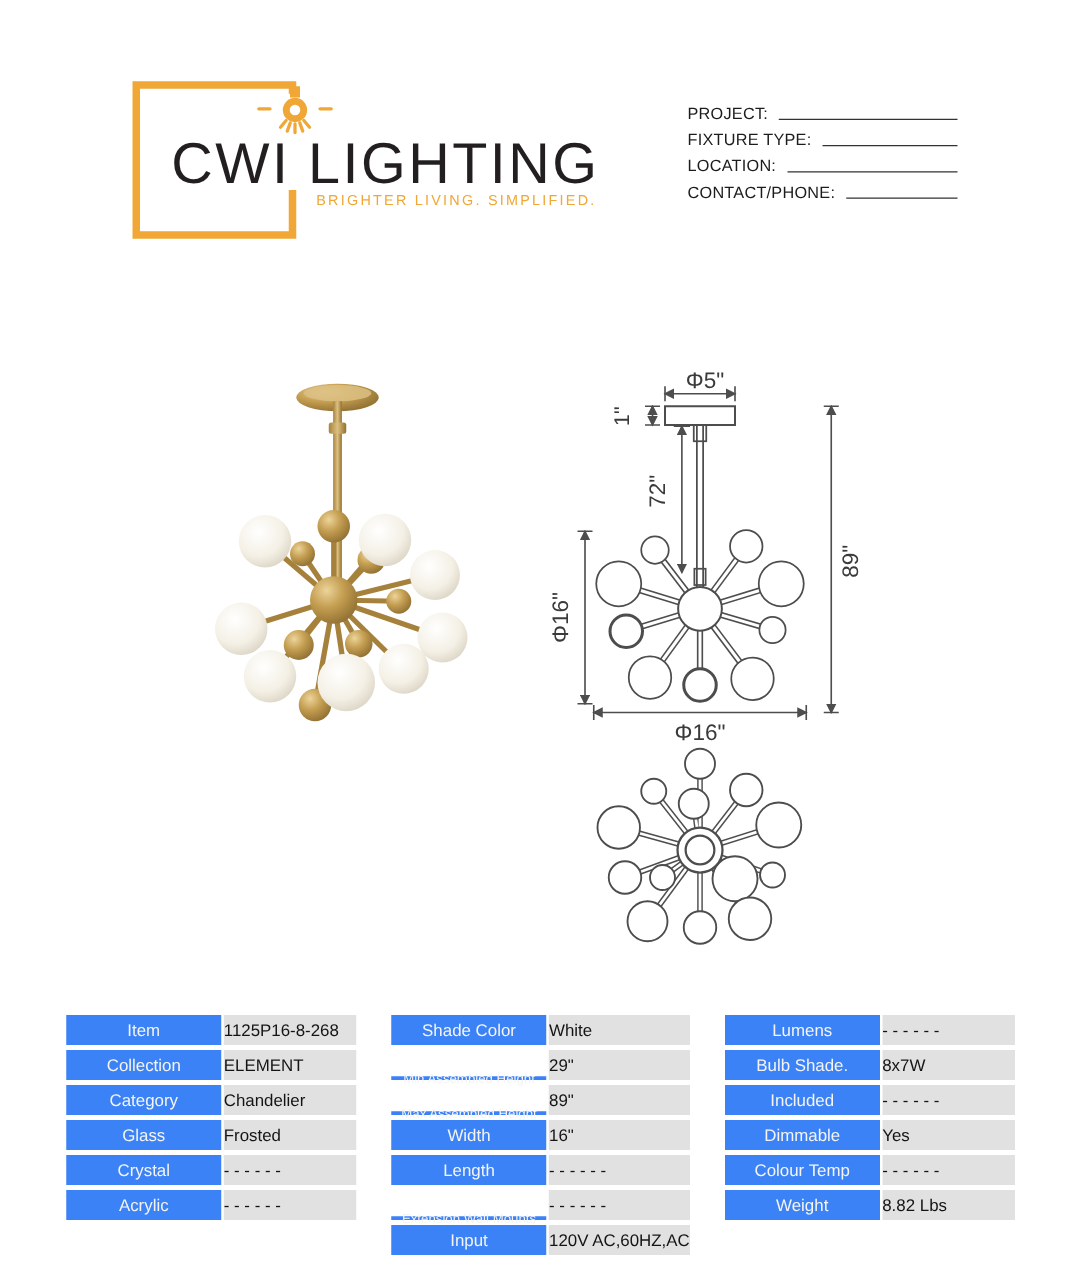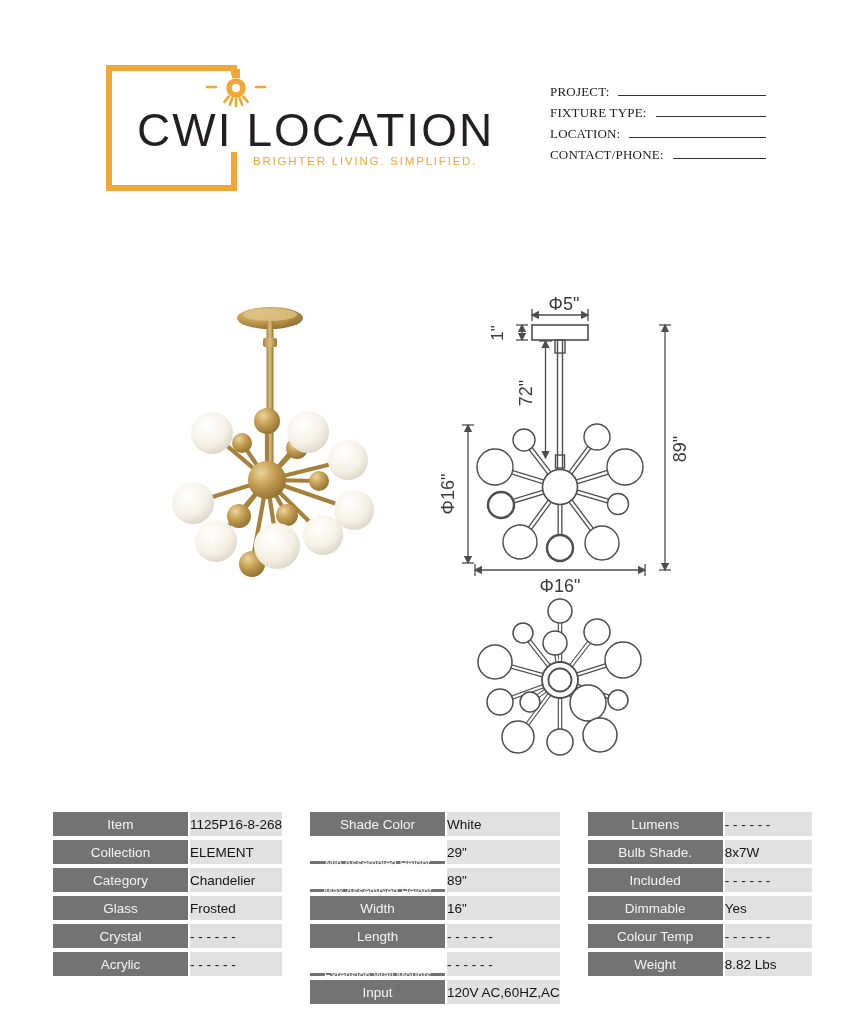--- a/index.html
+++ b/index.html
@@ -14,35 +14,35 @@
     position:absolute; left:137px; top:103px;
     font-size:46px; font-weight:300; letter-spacing:2px; color:#231f20; white-space:nowrap;
   }
   .wordmark .lighting { margin-left:14px; }
   .tagline {
     position:absolute; left:253px; top:155px;
     font-size:11.5px; font-weight:400; letter-spacing:1.8px; color:#f0a735; white-space:nowrap;
   }
   
   .order-form { position:absolute; left:550px; top:84px; width:216px; }
-  .form-row { display:flex; height:14px; margin-bottom:7px;font-family:Liberation Serif, serif; }
+  .form-row { display:flex; align-items:flex-end; height:14px; margin-bottom:7px; }
   .form-label { font-size:13px; font-weight:500; letter-spacing:0.2px; color:#1c1c1c; white-space:nowrap; }
   .form-line { flex:1; border-bottom:1.8px solid #333; margin:0 0 2px 9px; }
   
   .photo-svg { position:absolute; left:168px; top:288px; }
   .side-svg  { position:absolute; left:437px; top:283px; }
   .plan-svg  { position:absolute; left:450px; top:593px; }
   .dim-text  { font-family:"Liberation Sans", sans-serif; font-size:17px; fill:#3a3a3a; }
   .dim-big   { font-size:18px; }
   
   .tables { position:absolute; left:53px; top:812px; width:759px; display:flex; column-gap:28px; }
   .spec-table { flex:1; }
   .srow { display:flex; height:24px; margin-bottom:4px; column-gap:2px; }
   .k {
-    width:135px; background:#737373; color:#f4f4f4;
+    width:124px; background:#3b82f6; color:#f4f4f4;
     display:flex; align-items:center; justify-content:center;
     font-size:13.5px; text-align:center;
   }
   .k.sm { font-size:10.6px;margin-top:21px; }
   .v {
     flex:1; background:#e1e1e1; color:#141414;
     display:flex; align-items:center; font-size:13.5px; white-space:nowrap;
   }
 </style>
 </head>
@@ -63,21 +63,21 @@
           <line x1="155" y1="26" x2="164" y2="26"></line>
           <line x1="142.1" y1="35.4" x2="146.6" y2="40.8"></line>
           <line x1="138.8" y1="37.3" x2="141.2" y2="43.9"></line>
           <line x1="135" y1="38" x2="135" y2="45"></line>
           <line x1="131.2" y1="37.3" x2="128.8" y2="43.9"></line>
           <line x1="127.9" y1="35.4" x2="123.4" y2="40.8"></line>
         </g>
       </g>
     </svg>
     <div class="wordmark">
-      <span>CWI</span><span class="lighting">LOCATION</span>
+      <span>CWI</span><span class="lighting">LIGHTING</span>
     </div>
     <div class="tagline">BRIGHTER LIVING. SIMPLIFIED.</div>
   </div>
 
   <div class="order-form">
     <div class="form-row">
       <span class="form-label">PROJECT:</span>
       <span class="form-line"></span>
     </div>
     <div class="form-row">

